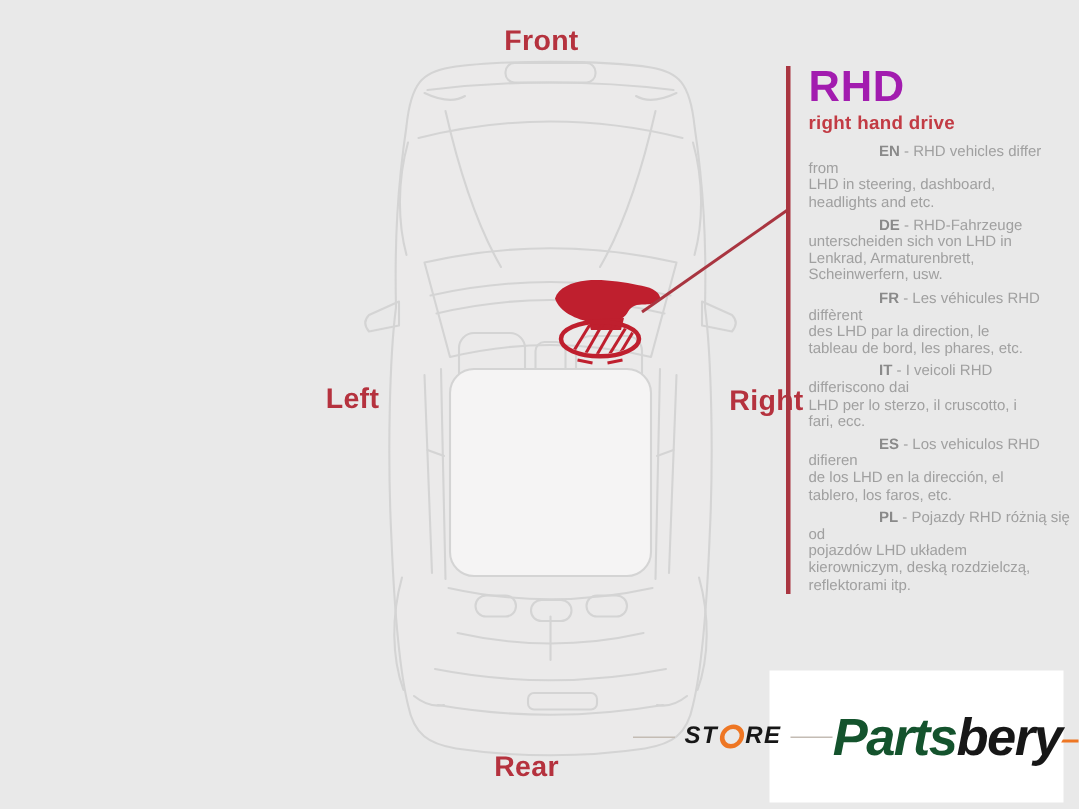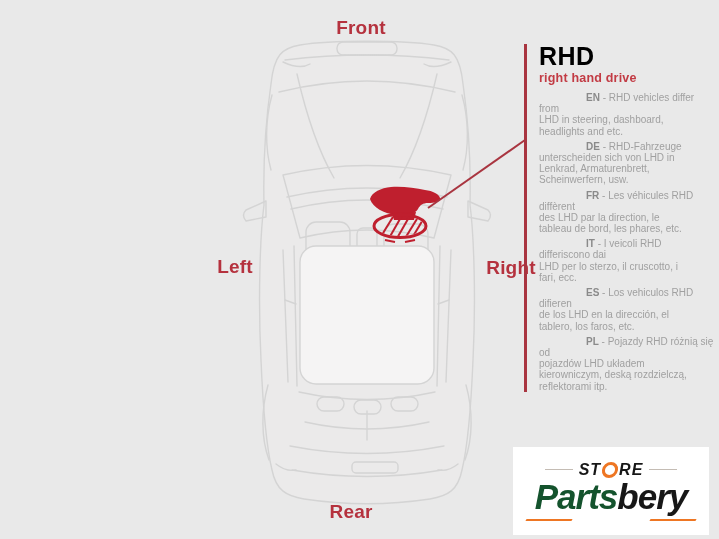--- a/index.html
+++ b/index.html
@@ -30,23 +30,23 @@
   .info-panel{
     position:absolute;
     left:524px;top:44px;
     width:190px;
     border-left:3px solid #a93540;
     padding-left:12px;
     box-sizing:border-box;
     min-height:274px;
   }
   .info-title{
-    color:#000000;
+    color:#a21caf;
     font-weight:bold;
-    font-size:25px;
+    font-size:29px;
     line-height:1.0;
     letter-spacing:.5px;
   }
   .info-subtitle{
     color:#c23b44;
     font-weight:bold;
     font-size:12.5px;
     margin-top:2px;
     letter-spacing:.2px;
   }
@@ -59,21 +59,21 @@
   .lang-para:first-of-type{margin-top:7px;}
   .lang-code{font-weight:bold;color:#8a8a8a;margin-left:47px;}
   .lang-text{white-space:pre-line;}
 
   
   .logo-box{
     position:absolute;
     left:513px;top:447px;
     width:196px;height:88px;
     background:#ffffff;
-    display:flex;flex-direction:column;
+    display:flex;flex-direction:row;
     align-items:center;justify-content:center;
   }
   .logo-top{
     display:flex;align-items:center;gap:6px;
     font-style:italic;font-weight:bold;
     font-size:16px;color:#171717;letter-spacing:1px;
     line-height:1;
   }
   .logo-rule{width:28px;height:1px;background:#c4bcb4;}
   .logo-store{display:flex;align-items:center;}

